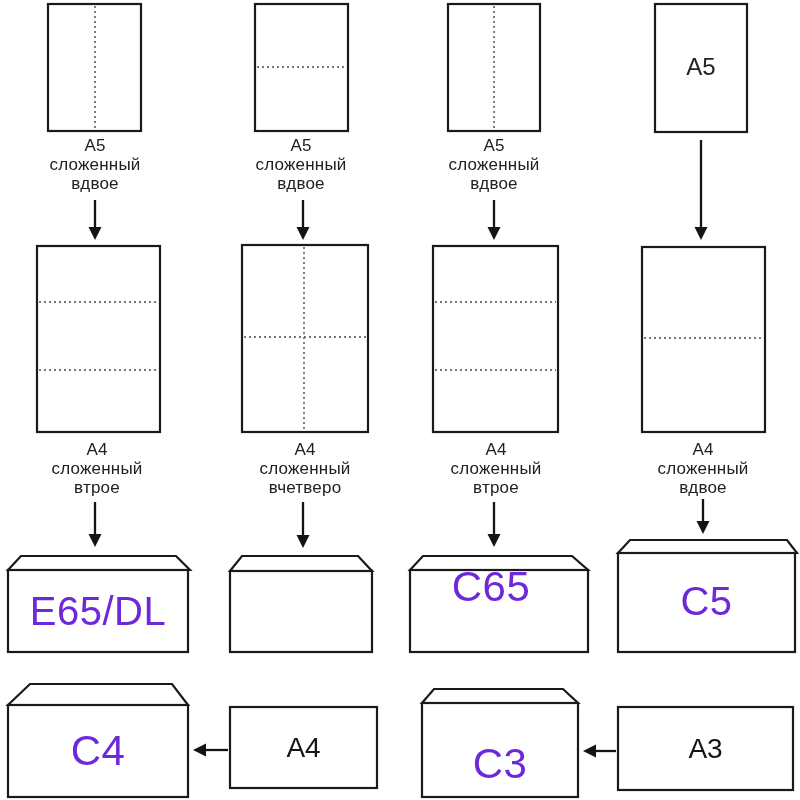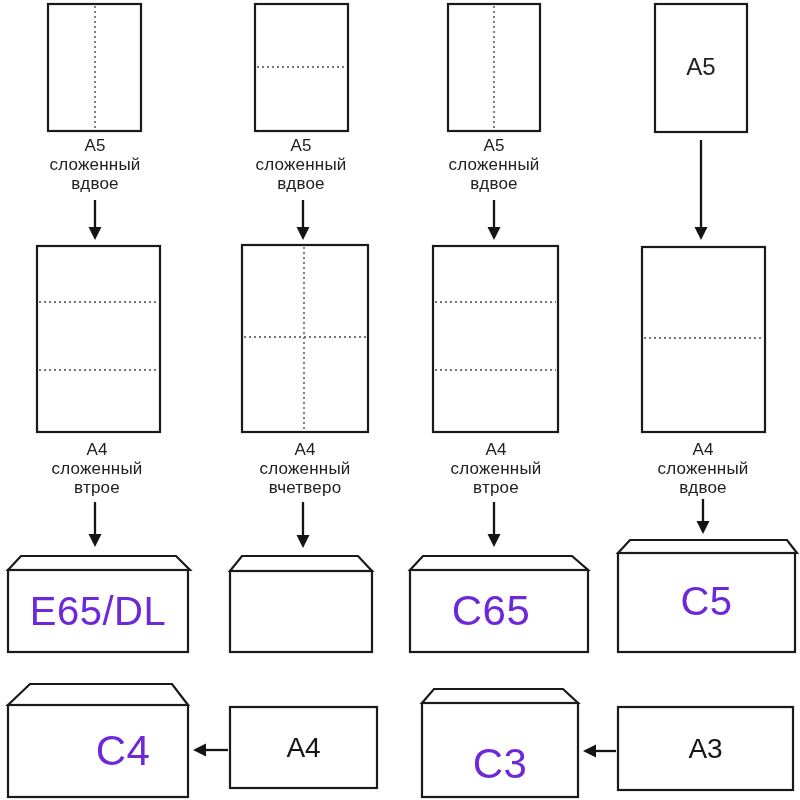--- a/index.html
+++ b/index.html
@@ -110,21 +110,21 @@
   <div class="caption" style="left:416px;top:440px;width:160px;">A4
 сложенный
 втрое</div>
   <div class="caption" style="left:613px;top:440px;width:180px;">A4
 сложенный
 вдвое</div>
 
   <div class="txt inside-label" style="left:655px;top:4px;width:92px;height:126px;">A5</div>
 
   <div class="txt env-label small" style="left:8px;top:570px;width:180px;height:82px;">E65/DL</div>
-  <div class="txt env-label" style="left:410px;top:570px;width:162px;height:82px;">C65</div>
+  <div class="txt env-label" style="left:410px;top:546px;width:162px;height:82px;">C65</div>
   <div class="txt env-label small" style="left:618px;top:553px;width:177px;height:97px;">C5</div>
-  <div class="txt env-label" style="left:8px;top:705px;width:180px;height:92px;padding-left:25px;">C4</div>
+  <div class="txt env-label" style="left:8px;top:705px;width:180px;height:92px;">C4</div>
   <div class="txt env-label" style="left:422px;top:703px;width:156px;height:122px;">C3</div>
 
   <div class="txt src-label" style="left:230px;top:707px;width:147px;height:81px;">A4</div>
   <div class="txt src-label" style="left:618px;top:707px;width:175px;height:83px;">A3</div>
 
 </div>
 
 </body></html>

